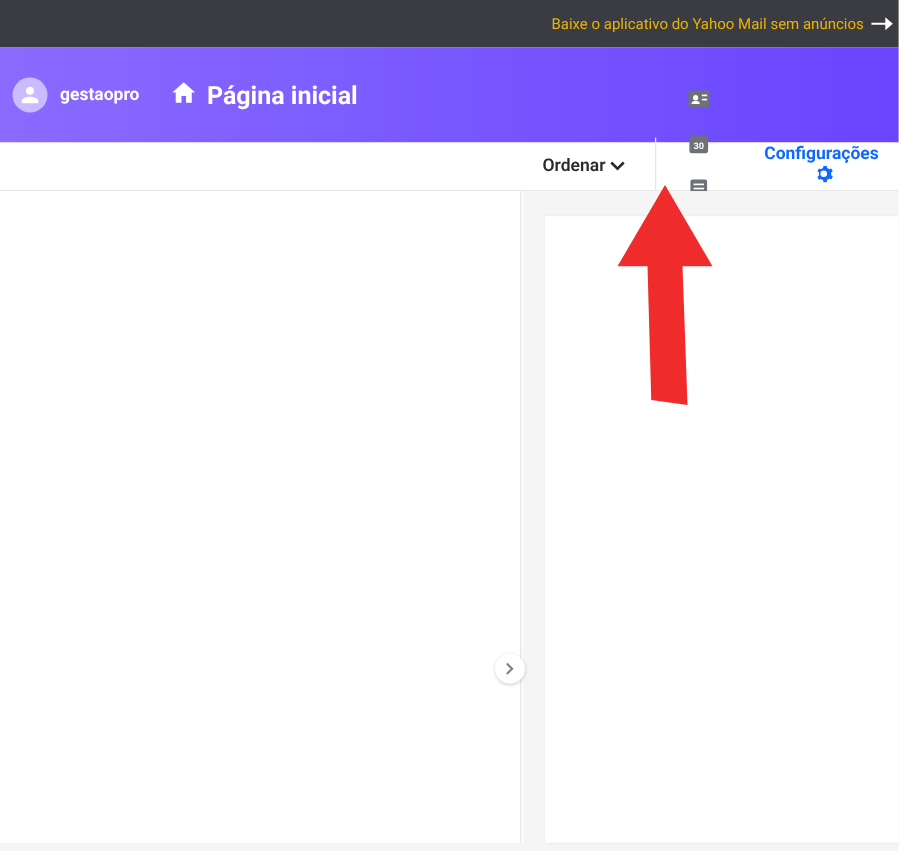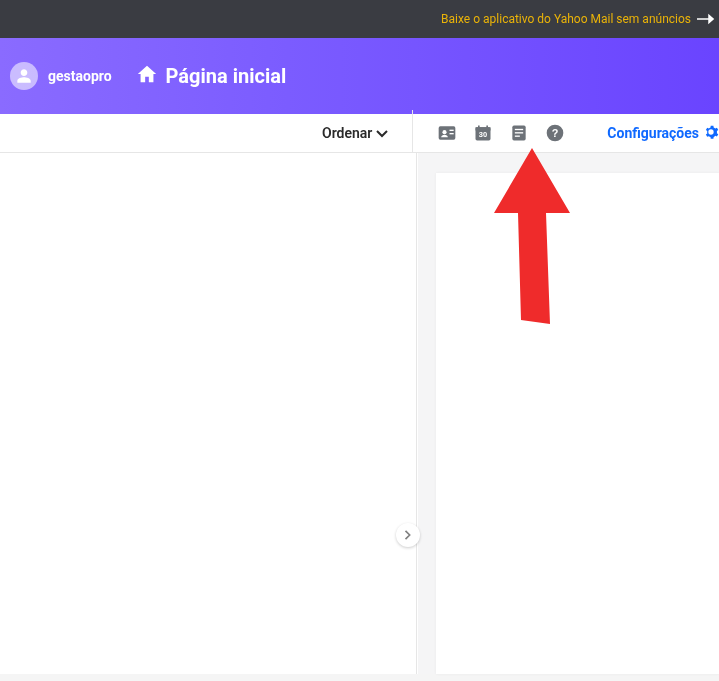--- a/index.html
+++ b/index.html
@@ -57,26 +57,26 @@
     position: relative;
   }
   .toolbar .spacer { flex: 1; }
   .sort {
     display: flex; align-items: center;
     font-size: 14px; color: #2a2a2a; font-weight: 600;
     padding: 6px 10px; cursor: pointer; margin-right: 14px;
   }
   .sort .chev { margin-left: 4px; }
   .vdiv { width: 1px; height: 46px; background: #e6e6e6; }
-  .icon-row { display: flex; align-items: center; gap: 16px; padding: 0 14px 0 24px; }
+  .icon-row { display: flex; align-items: center; gap: 16px; padding: 0 14px 0 24px; flex-direction: column; }
   .icon-btn { cursor: pointer; display:flex; align-items:center; justify-content:center; }
   .icon-btn svg { fill: #6d7278; }
   .settings-link {
     color: #0f69ff; font-size: 14px; font-weight: 700;
-    padding-right: 0; margin-left: 28px; display:flex; align-items:center;
+    padding-right: 16px; margin-left: 28px; display:flex; align-items:center;flex-direction:column;
   }
   .settings-link .gear { margin-left: 4px; }
   .content {
     position: relative;
     height: calc(681px - 38px - 76px - 46px);
     background: #fff;
   }
   .content .left-panel {
     position: absolute; left:0; top:0; width: 417px; height: 100%;
     background: #fff; border-right: 1px solid #e6e6e6;

